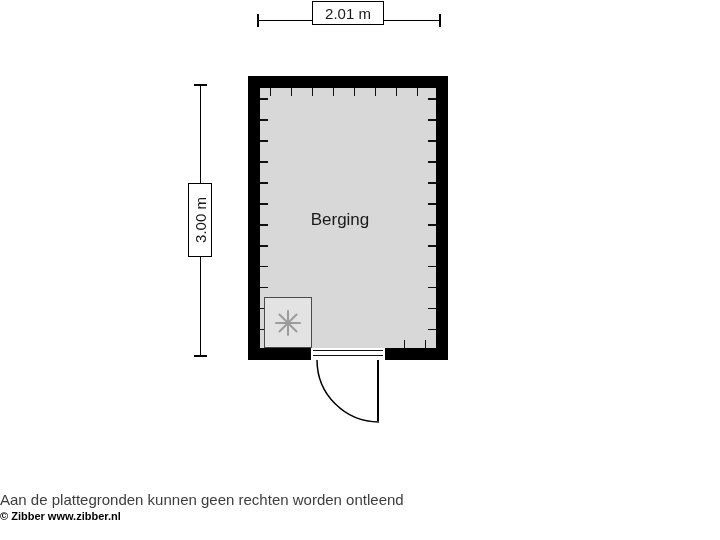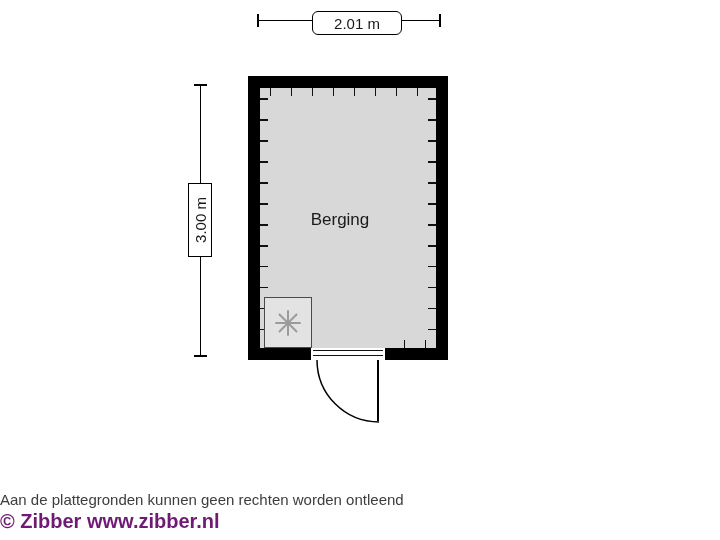--- a/index.html
+++ b/index.html
@@ -17,21 +17,21 @@
   .tick-top-left  { left: 257px; top: 14px; width: 1.5px; height: 13px; }
   .tick-top-right { left: 439px; top: 14px; width: 1.5px; height: 13px; }
   .dim-line-v { left: 200px; top: 84px; width: 0; height: 272px; border-left: 1.5px solid #000; }
   .tick-left-top    { left: 194px; top: 84px;  width: 13px; height: 1.5px; }
   .tick-left-bottom { left: 194px; top: 355px; width: 13px; height: 1.5px; }
   .dim-label {
     background: #fff; border: 1px solid #000; color: #1a1a1a;
     font-size: 15px; display: flex; align-items: center; justify-content: center;
     box-sizing: border-box;
   }
-  .dim-label-top  { left: 312px; top: 11px;   width: 90px; height: 24px; border-radius: 6px; }
+  .dim-label-top  { left: 312px; top: 1px;   width: 72px; height: 24px; }
   .dim-label-left { left: 163px; top: 208px; width: 74px; height: 24px; transform: rotate(-90deg); }
 
   
   .walls { left: 248px; top: 76px; width: 200px; height: 284px; background: #000; }
   .floor { left: 260px; top: 88px; width: 176px; height: 260px; background: #d8d8d8; }
   .hatch { position: absolute; }
   .hatch-left  { left: 0;  top: 0; width: 8px; height: 100%;
     background: repeating-linear-gradient(to bottom, transparent 0 10px, #111 10px 11.5px, transparent 11.5px 21px); }
   .hatch-right { right: 0; top: 0; width: 8px; height: 100%;
     background: repeating-linear-gradient(to bottom, transparent 0 10px, #111 10px 11.5px, transparent 11.5px 21px); }
@@ -52,21 +52,21 @@
 
   .door-gap  { left: 311px; top: 348px; width: 74px; height: 12px; background: #fff; }
   .threshold { left: 313px; top: 350px; width: 70px; height: 6px; background: #fff;
     border-top: 1px solid #111; border-bottom: 1px solid #111; box-sizing: border-box; }
   .door-leaf { left: 377px; top: 360px; width: 2px; height: 61px; background: #000; }
   .door-arc  { left: 315px; top: 359px; }
 
   
   .footer { left: 0; width: 720px; text-align: left; }
   .footer-disclaimer { top: 491px; font-size: 15px; color: #3d3d3d; }
-  .footer-copyright  { top: 510px; font-size: 20px; font-weight: bold; color: #701a75; }
+  .footer-copyright  { top: 510px; font-size: 11px; font-weight: bold; color: #000000; }
 </style>
 </head>
 <body>
 
 <div class="abs" style="left:0;top:0;width:720px;height:540px;">
 
   <div class="abs dim-line-h"></div>
   <div class="abs dim-tick tick-top-left"></div>
   <div class="abs dim-tick tick-top-right"></div>
   <div class="abs dim-label dim-label-top">2.01 m</div>

